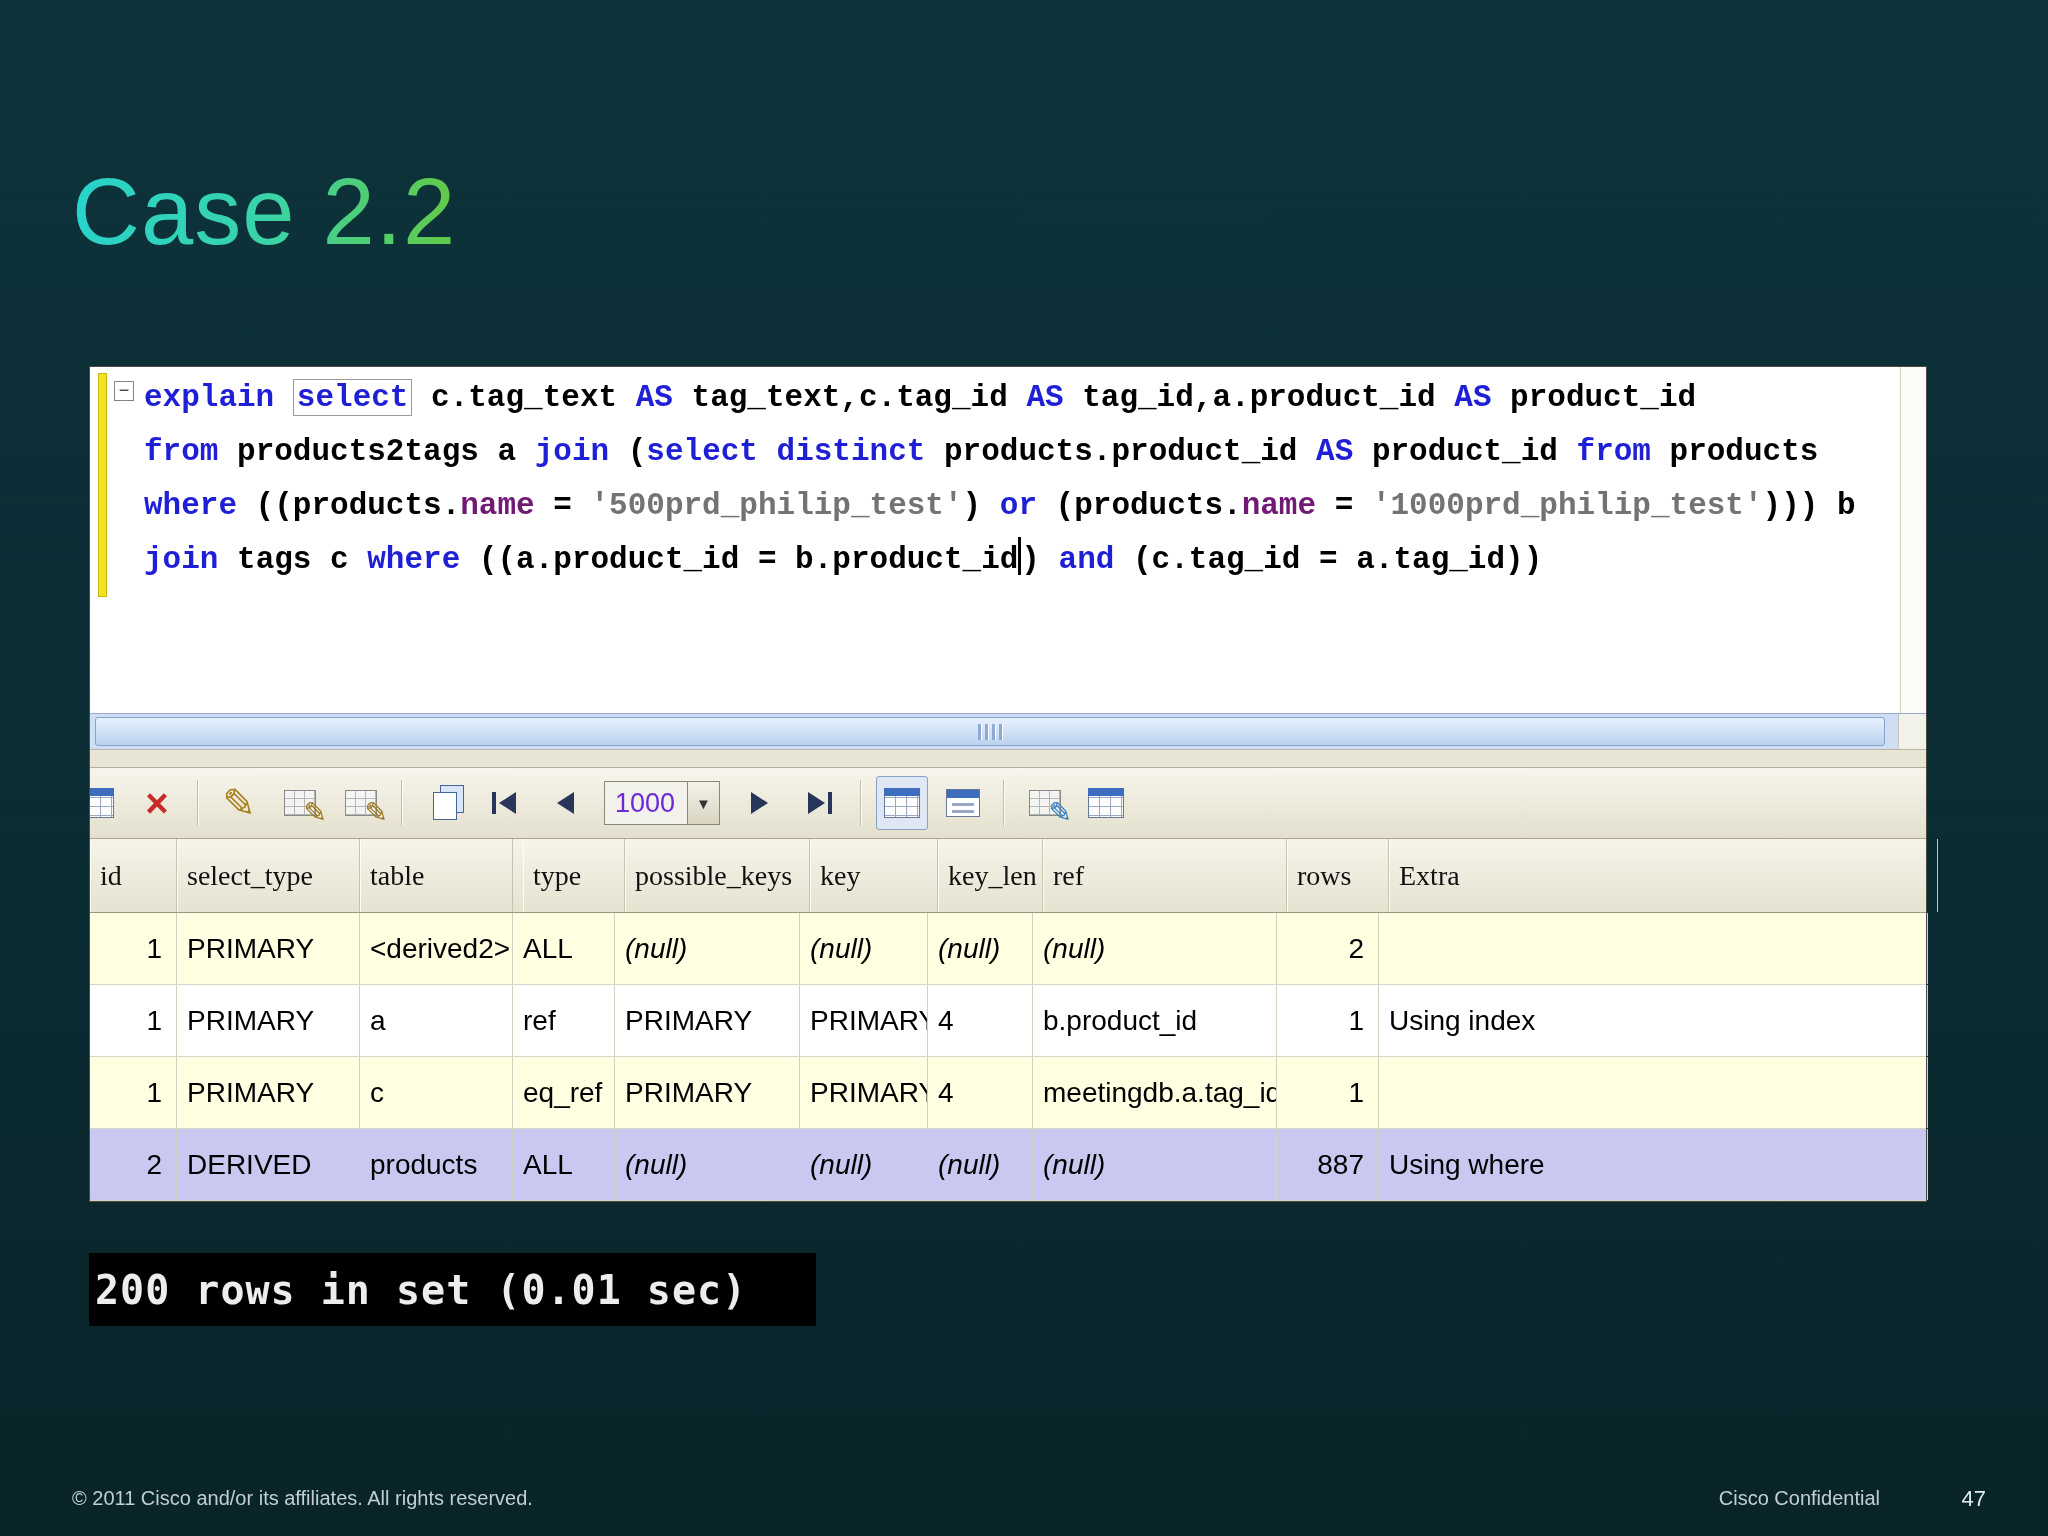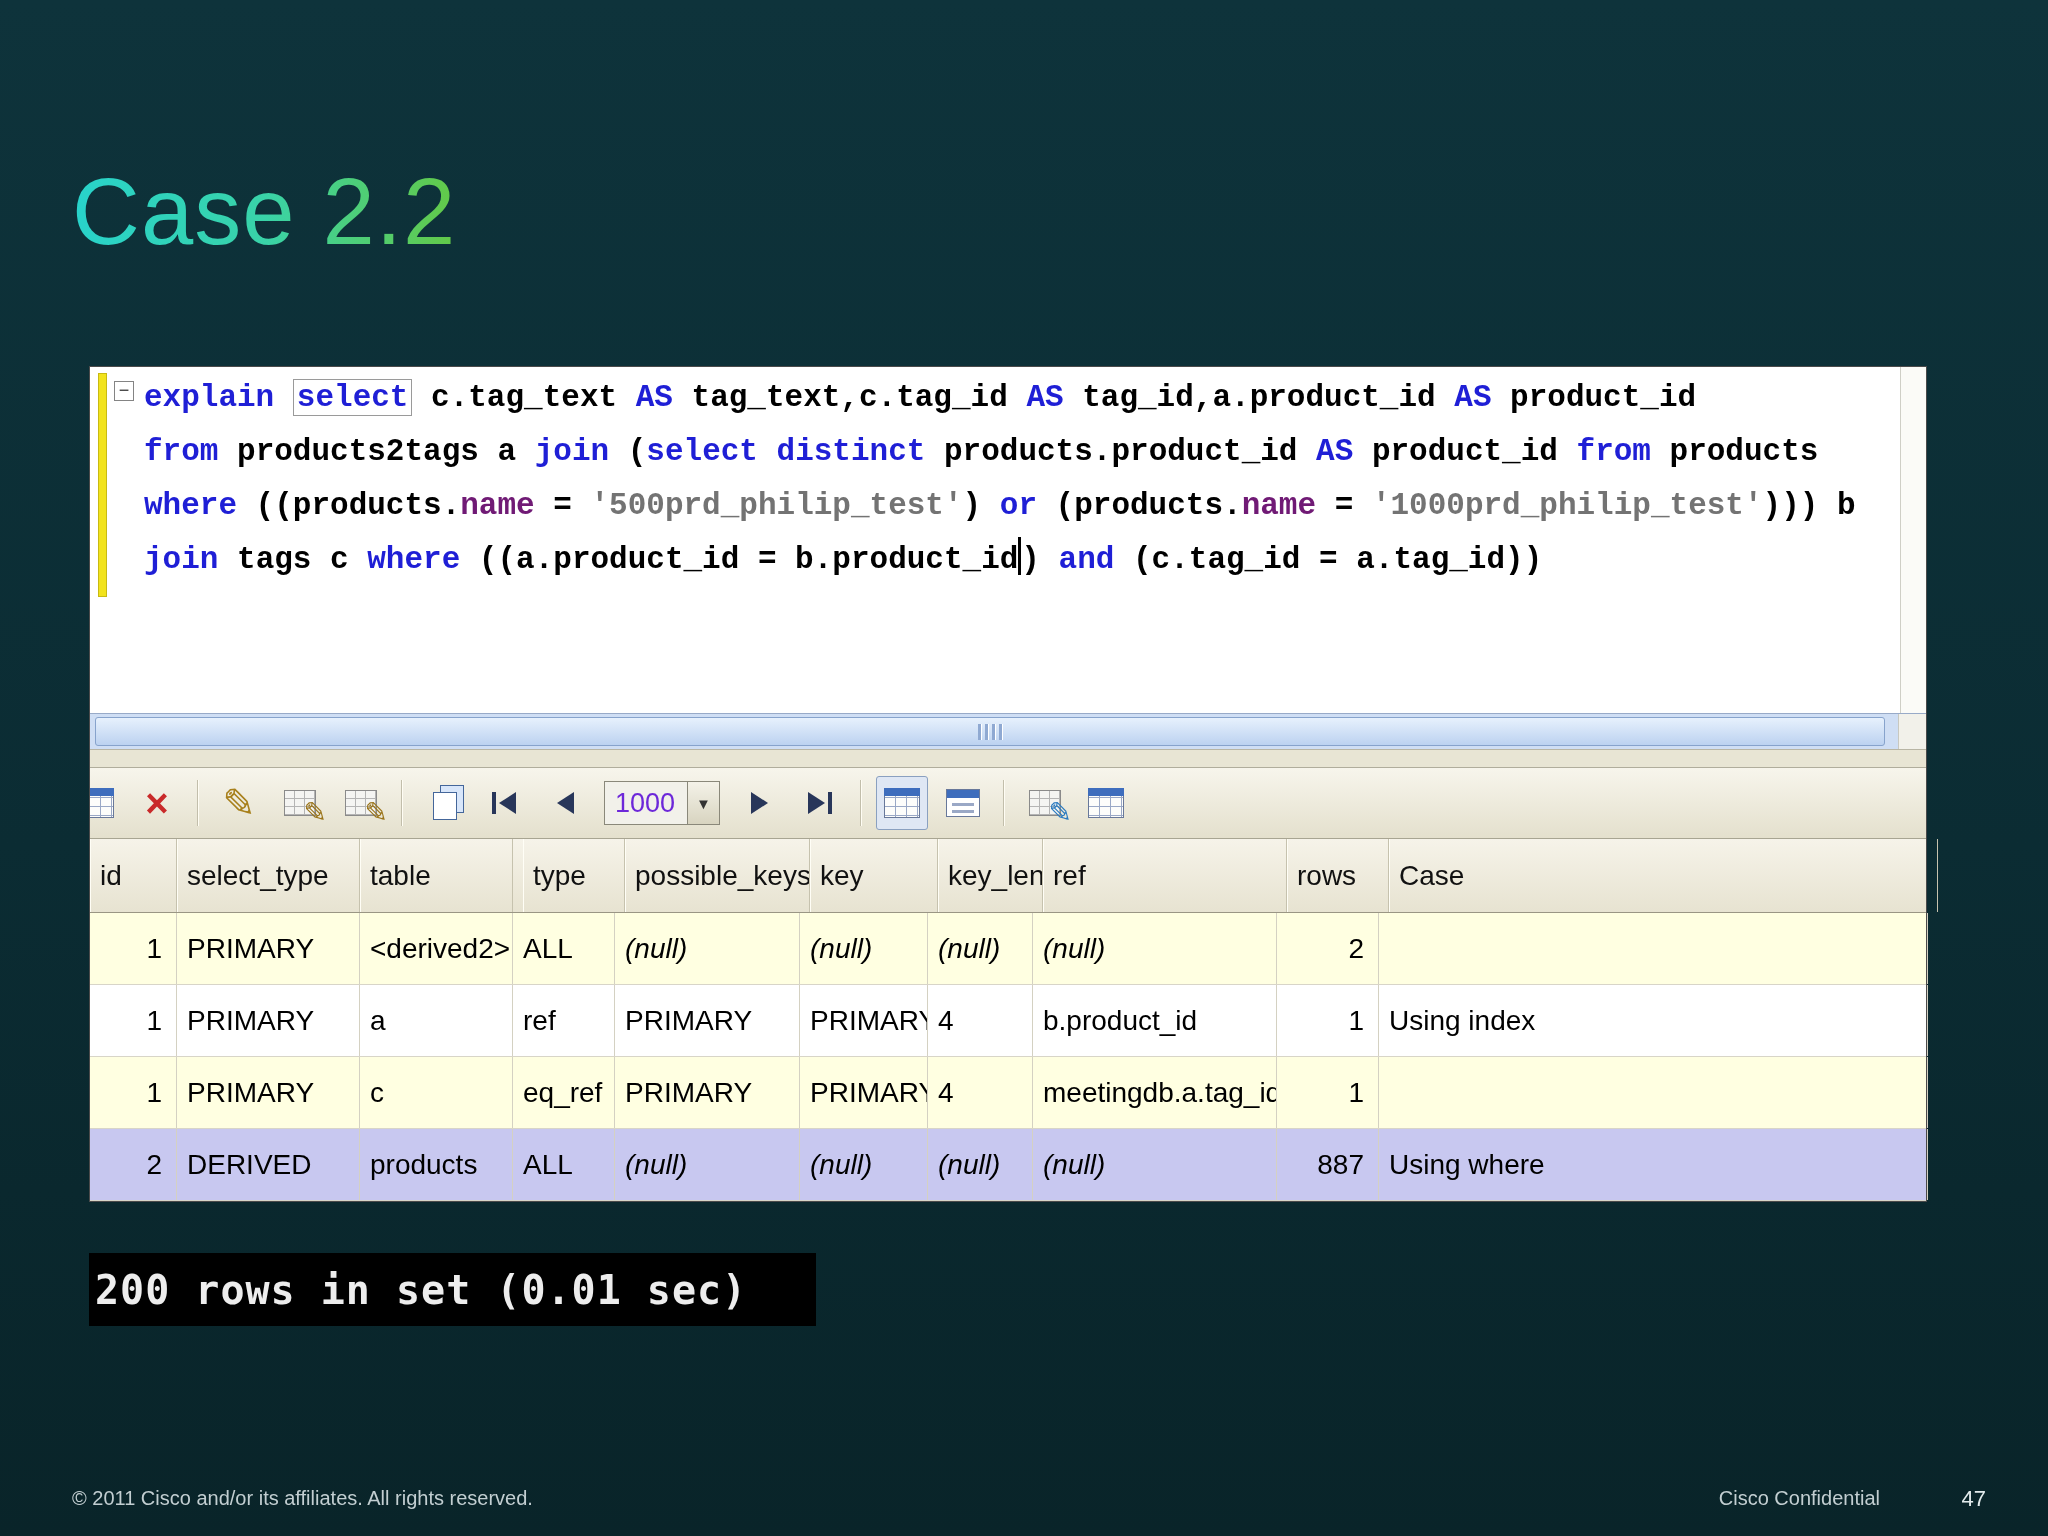--- a/index.html
+++ b/index.html
@@ -81,21 +81,21 @@
   .nbar { width:4px; height:22px; background:#28365a; }
   .dd { display:flex; align-items:stretch; height:44px; border:1px solid #8a887a; background:#fff; margin:0 4px; }
   .dd-value { width:82px; padding:0 10px; font-size:27px; display:flex; align-items:center; color:#6d28d9; background:#f2f1ea; }
   .dd-btn { width:32px; background:linear-gradient(180deg,#f4f2e8,#d8d4c0); border-left:1px solid #8a887a;
     display:flex; align-items:center; justify-content:center; font-size:15px; color:#333; }
 
   
   .thead { display:flex; height:74px; background:linear-gradient(180deg,#f6f3e9,#e7e3d1);
     border-bottom:1px solid #9a9684; font-size:28px; color:#111; }
   .th { display:flex; align-items:center; padding:0 10px; border-right:1px solid #c6c2ae;
-    box-shadow:inset 1px 0 0 #fffef6; overflow:hidden; white-space:nowrap; }
+    box-shadow:inset 1px 0 0 #fffef6; overflow:hidden; white-space:nowrap;font-family:Liberation Serif, serif; }
   .trow { display:flex; height:72px; font-size:28px; background:#fff; border-bottom:1px solid #d8d5c8; color:#000; }
   .trow.stripe { background:#ffffe1; }
   .trow.selected { background:#c8c8f0; }
   .td { display:flex; align-items:center; padding:0 10px; border-right:1px solid #d4d1c2; overflow:hidden; white-space:nowrap; }
   .td.num { justify-content:flex-end; padding-right:14px; }
   .td.null { font-style:italic; }
 
   
   .terminal { position:absolute; left:89px; top:1253px; width:727px; height:73px; background:#000;
     display:flex; align-items:center; padding-left:6px; }
@@ -202,21 +202,21 @@
     <div class="thead">
         <div class="th" style="flex: 0 0 87px;">id</div>
         <div class="th" style="flex: 0 0 183px;">select_type</div>
         <div class="th" style="flex: 0 0 153px;">table</div>
         <div class="th" style="flex: 0 0 102px; margin-left: 10px;">type</div>
         <div class="th" style="flex: 0 0 185px;">possible_keys</div>
         <div class="th" style="flex: 0 0 128px;">key</div>
         <div class="th" style="flex: 0 0 105px;">key_len</div>
         <div class="th" style="flex: 0 0 244px;">ref</div>
         <div class="th" style="flex: 0 0 102px;">rows</div>
-        <div class="th" style="flex: 0 0 549px;">Case</div>
+        <div class="th" style="flex: 0 0 549px;">Extra</div>
       </div>
     <div class="tbody">
         <div class="trow stripe">
           <div class="td num" style="flex: 0 0 87px;">1</div>
           <div class="td" style="flex: 0 0 183px;">PRIMARY</div>
           <div class="td" style="flex: 0 0 153px;">&lt;derived2&gt;</div>
           <div class="td" style="flex: 0 0 102px;">ALL</div>
           <div class="td null" style="flex: 0 0 185px;">(null)</div>
           <div class="td null" style="flex: 0 0 128px;">(null)</div>
           <div class="td null" style="flex: 0 0 105px;">(null)</div>

